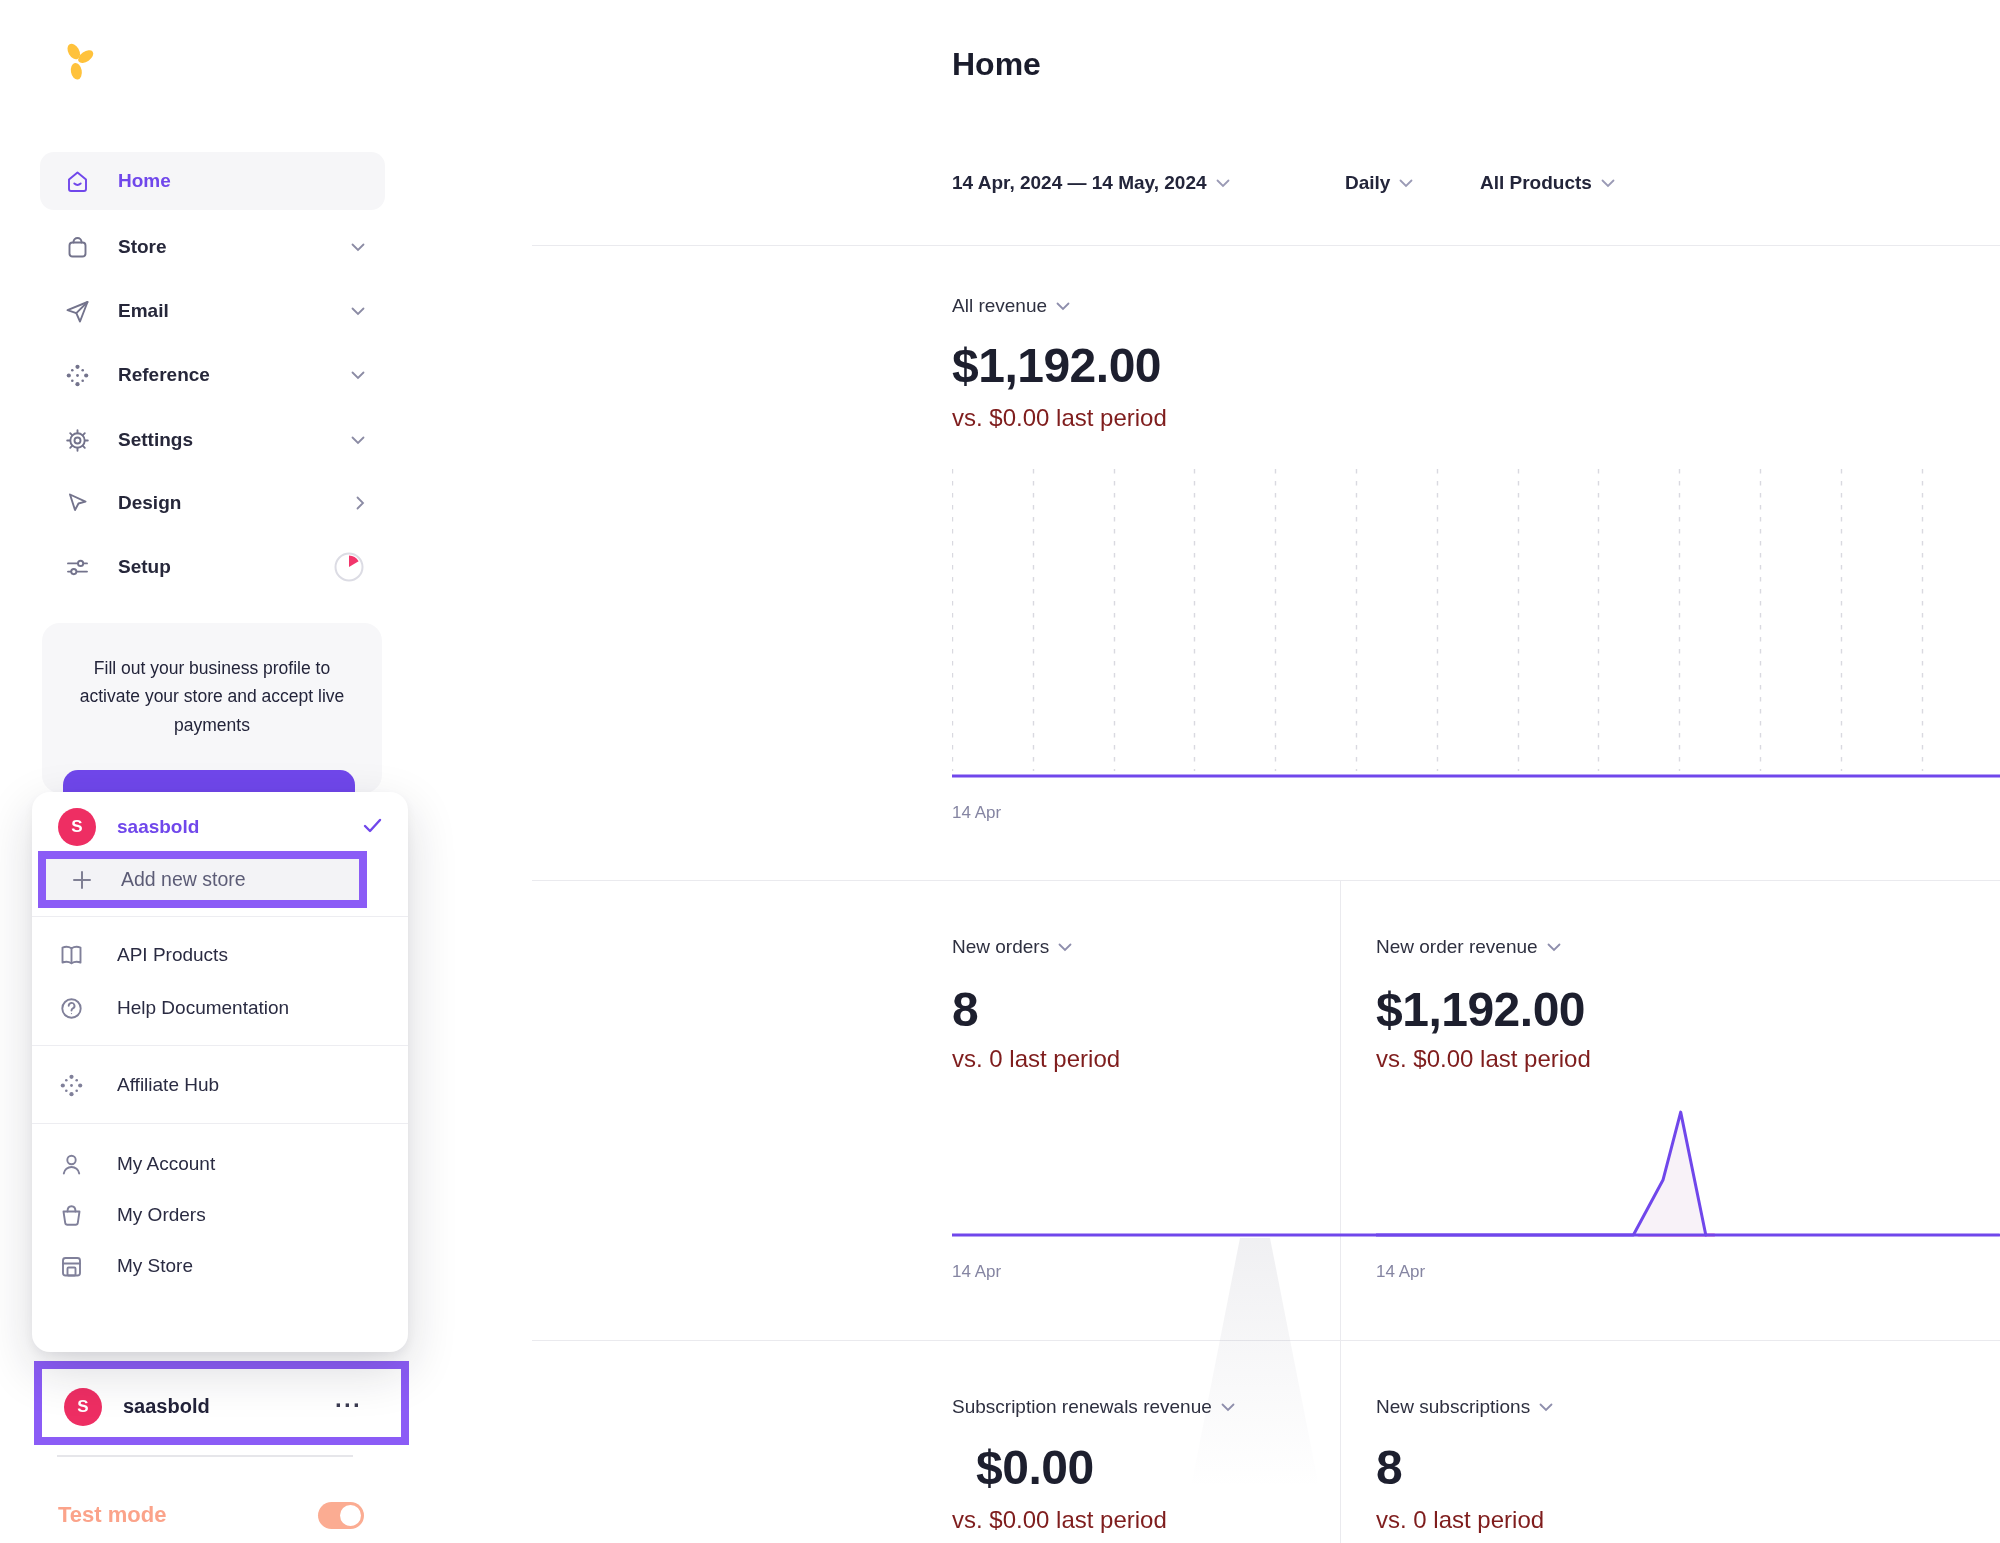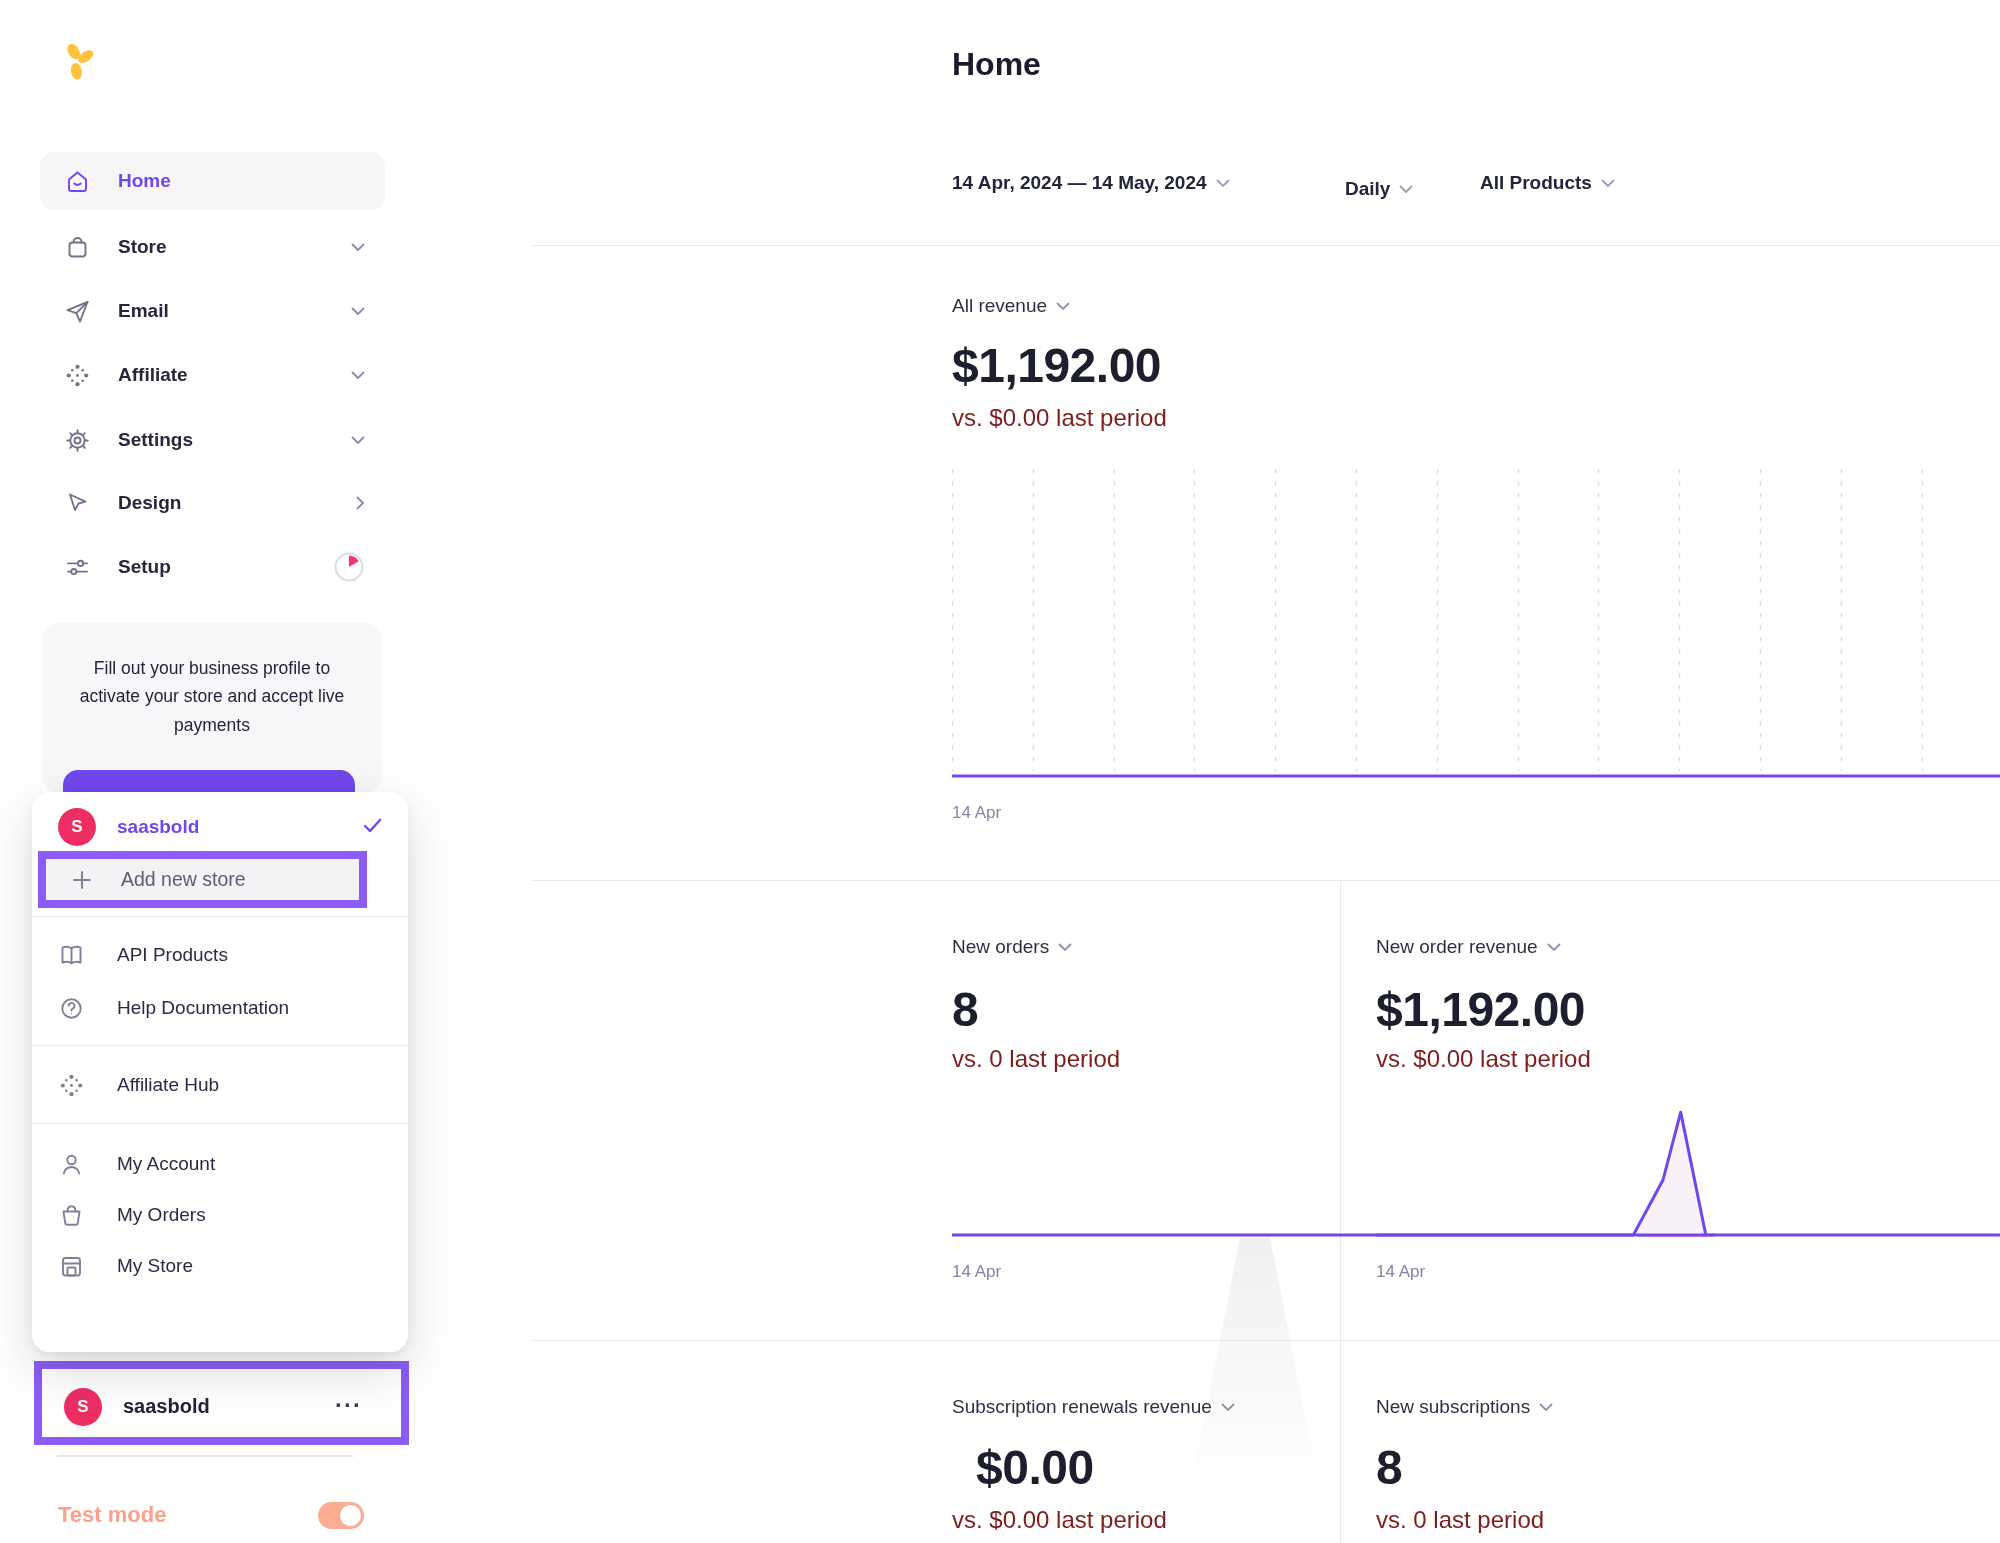--- a/index.html
+++ b/index.html
@@ -114,21 +114,21 @@
           <circle cx="4.8" cy="13.5" r="2.1"></circle>
         <circle cx="22.2" cy="13.5" r="2.1"></circle>
           <circle cx="13.5" cy="22.2" r="2.1"></circle>
         <circle cx="8.3" cy="8.3" r="1.3"></circle>
           <circle cx="18.7" cy="8.3" r="1.3"></circle>
         <circle cx="8.3" cy="18.7" r="1.3"></circle>
           <circle cx="18.7" cy="18.7" r="1.3"></circle>
         <circle cx="13.5" cy="13.5" r="1.4"></circle>
       </svg>
     </span>
-    <span>Affiliate</span>
+    <span>Reference</span>
     <span class="chev">
       <svg width="14" height="9" viewBox="0 0 14 9" fill="none" stroke="currentColor" stroke-width="1.8" stroke-linecap="round">
           <path d="M1.5 1.5 L7 7 L12.5 1.5"></path>
         </svg>
     </span>
   </div>
 
   <div class="nav-item" style="top:411px;">
     <span class="ic">
       <svg width="27" height="27" viewBox="0 0 27 27" fill="none" stroke="currentColor" stroke-width="1.9" stroke-linecap="round">
@@ -307,21 +307,21 @@
   <div class="page-title">Home</div>
 
   <div class="filter" style="left:532px;">
     <span>14 Apr, 2024 — 14 May, 2024</span>
     <span class="chev">
       <svg width="14" height="9" viewBox="0 0 14 9" fill="none" stroke="currentColor" stroke-width="1.8" stroke-linecap="round">
           <path d="M1.5 1.5 L7 7 L12.5 1.5"></path>
         </svg>
     </span>
   </div>
-  <div class="filter" style="left:925px;margin-top:6px;">
+  <div class="filter" style="left:925px;">
     <span>Daily</span>
     <span class="chev">
       <svg width="14" height="9" viewBox="0 0 14 9" fill="none" stroke="currentColor" stroke-width="1.8" stroke-linecap="round">
           <path d="M1.5 1.5 L7 7 L12.5 1.5"></path>
         </svg>
     </span>
   </div>
   <div class="filter" style="left:1060px;">
     <span>All Products</span>
     <span class="chev">

